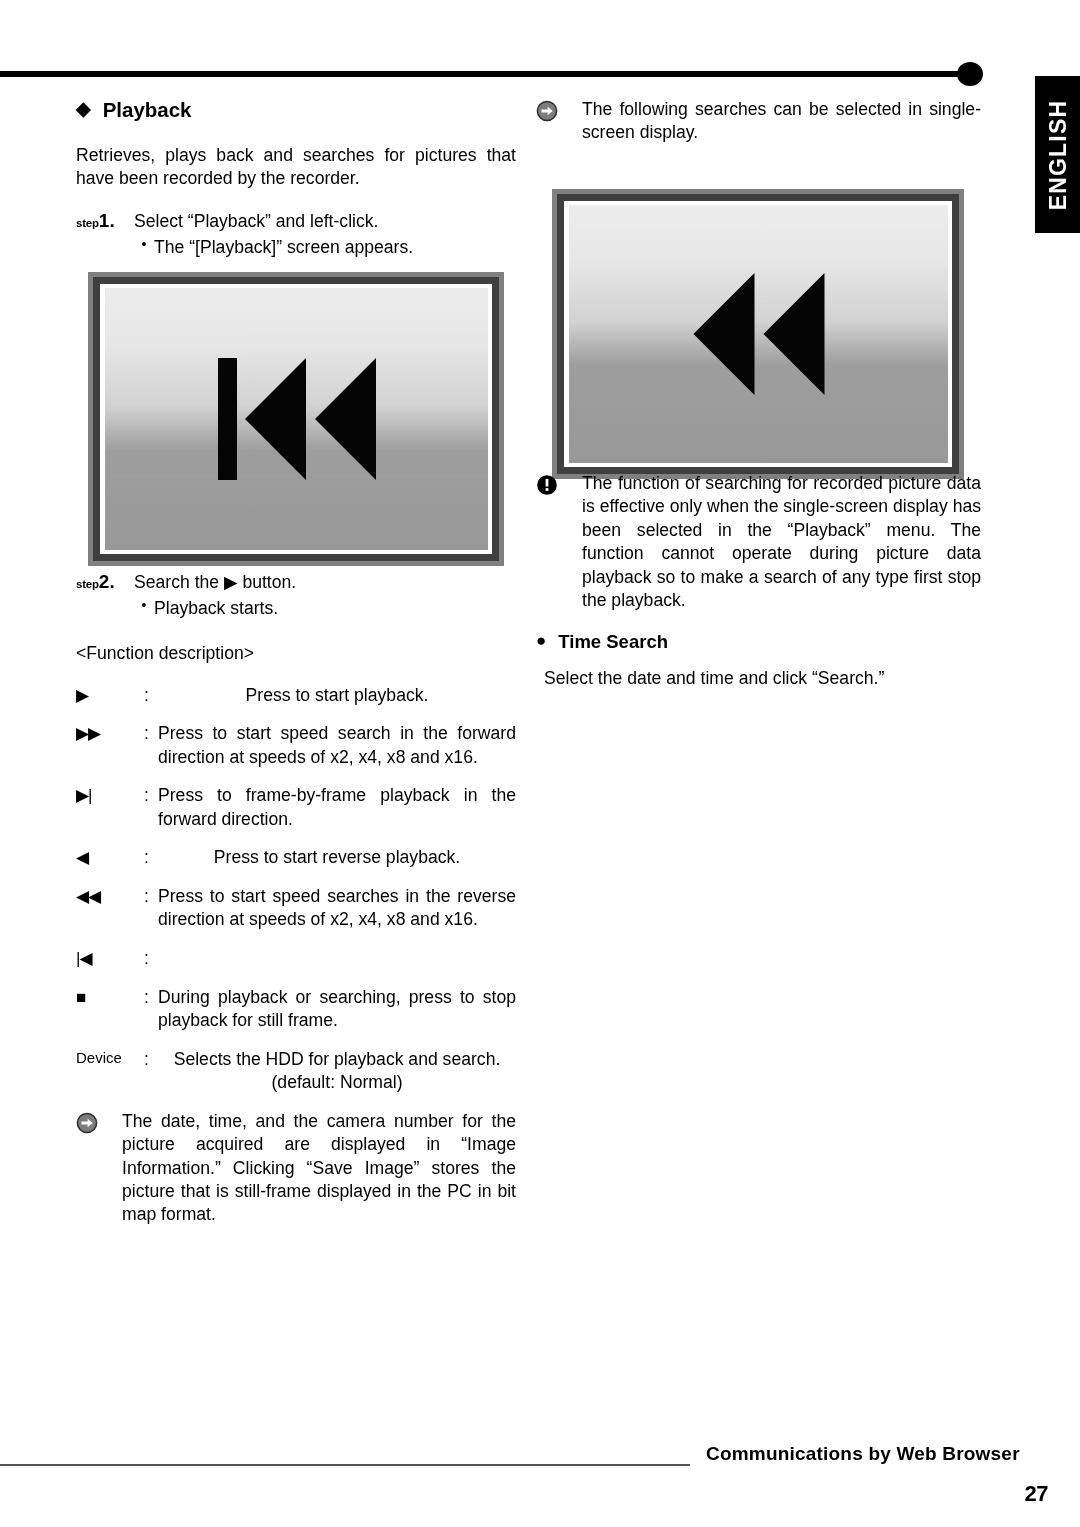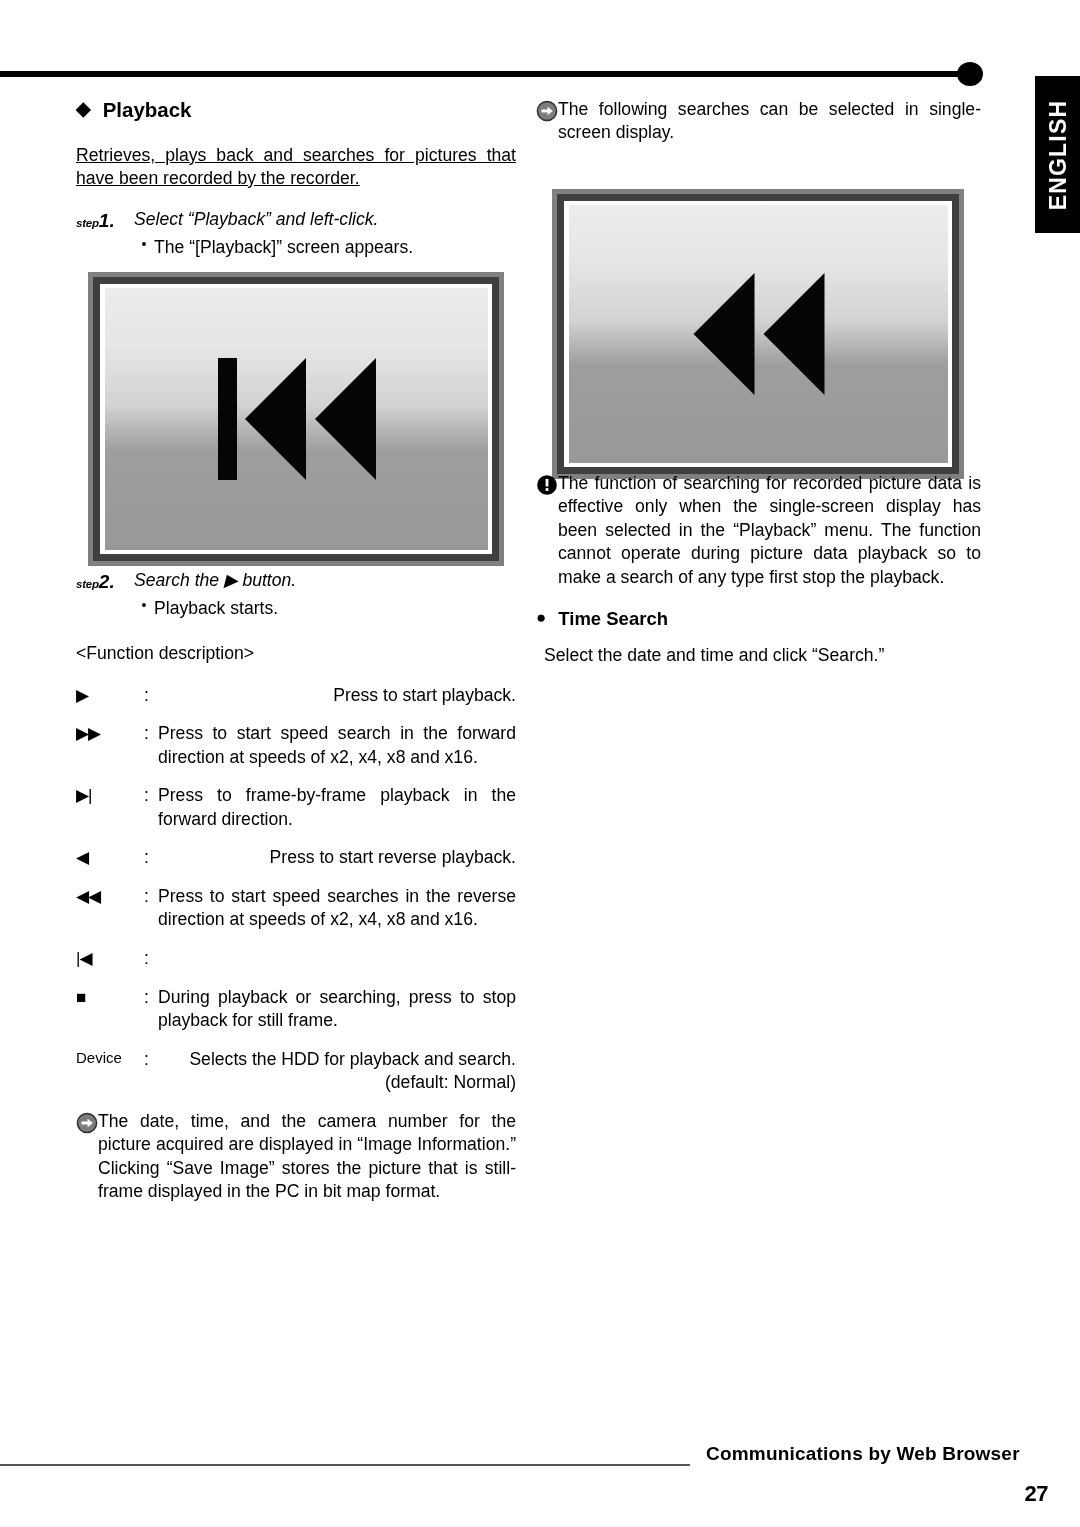--- a/index.html
+++ b/index.html
@@ -103,36 +103,34 @@
     top: 1px;
   }
 
   
   p.body {
     font-size: 17.6px;
     line-height: 1.33;
     margin: 0 0 18px 0;
     text-align: justify;
     text-justify: inter-word;
-    text-decoration: underline;
   }
   p.plain {
     font-size: 17.6px;
     line-height: 1.33;
     margin: 0 0 18px 8px;
   }
 
   
   .step-block { margin-bottom: 22px; }
   .step-row {
     display: flex;
-    align-items: flex-start;
+    align-items: flex-end;
     font-size: 17.6px;
     line-height: 1.34;
-    font-style: italic;
   }
   .step-label {
     width: 58px;
     flex: 0 0 58px;
     white-space: nowrap;
   }
   .step-label .sm {
     font-size: 11.5px;
     font-weight: bold;
     letter-spacing: -0.2px;
@@ -187,27 +185,27 @@
     font-size: 17.6px;
     line-height: 1.34;
   }
   .fn-desc {
     flex: 1;
     font-size: 17.6px;
     line-height: 1.34;
     text-align: justify;
     text-justify: inter-word;
   }
-  .fn-desc.nojust { text-align: right; }
+  .fn-desc.nojust { text-align: center; }
 
   
   .callout {
     display: flex;
     align-items: flex-start;
-    gap: 0;
+    gap: 24px;
     margin-bottom: 18px;
   }
   .callout-text {
     flex: 1;
     font-size: 17.6px;
     line-height: 1.33;
     text-align: justify;
     text-justify: inter-word;
   }
   .icon-note,

